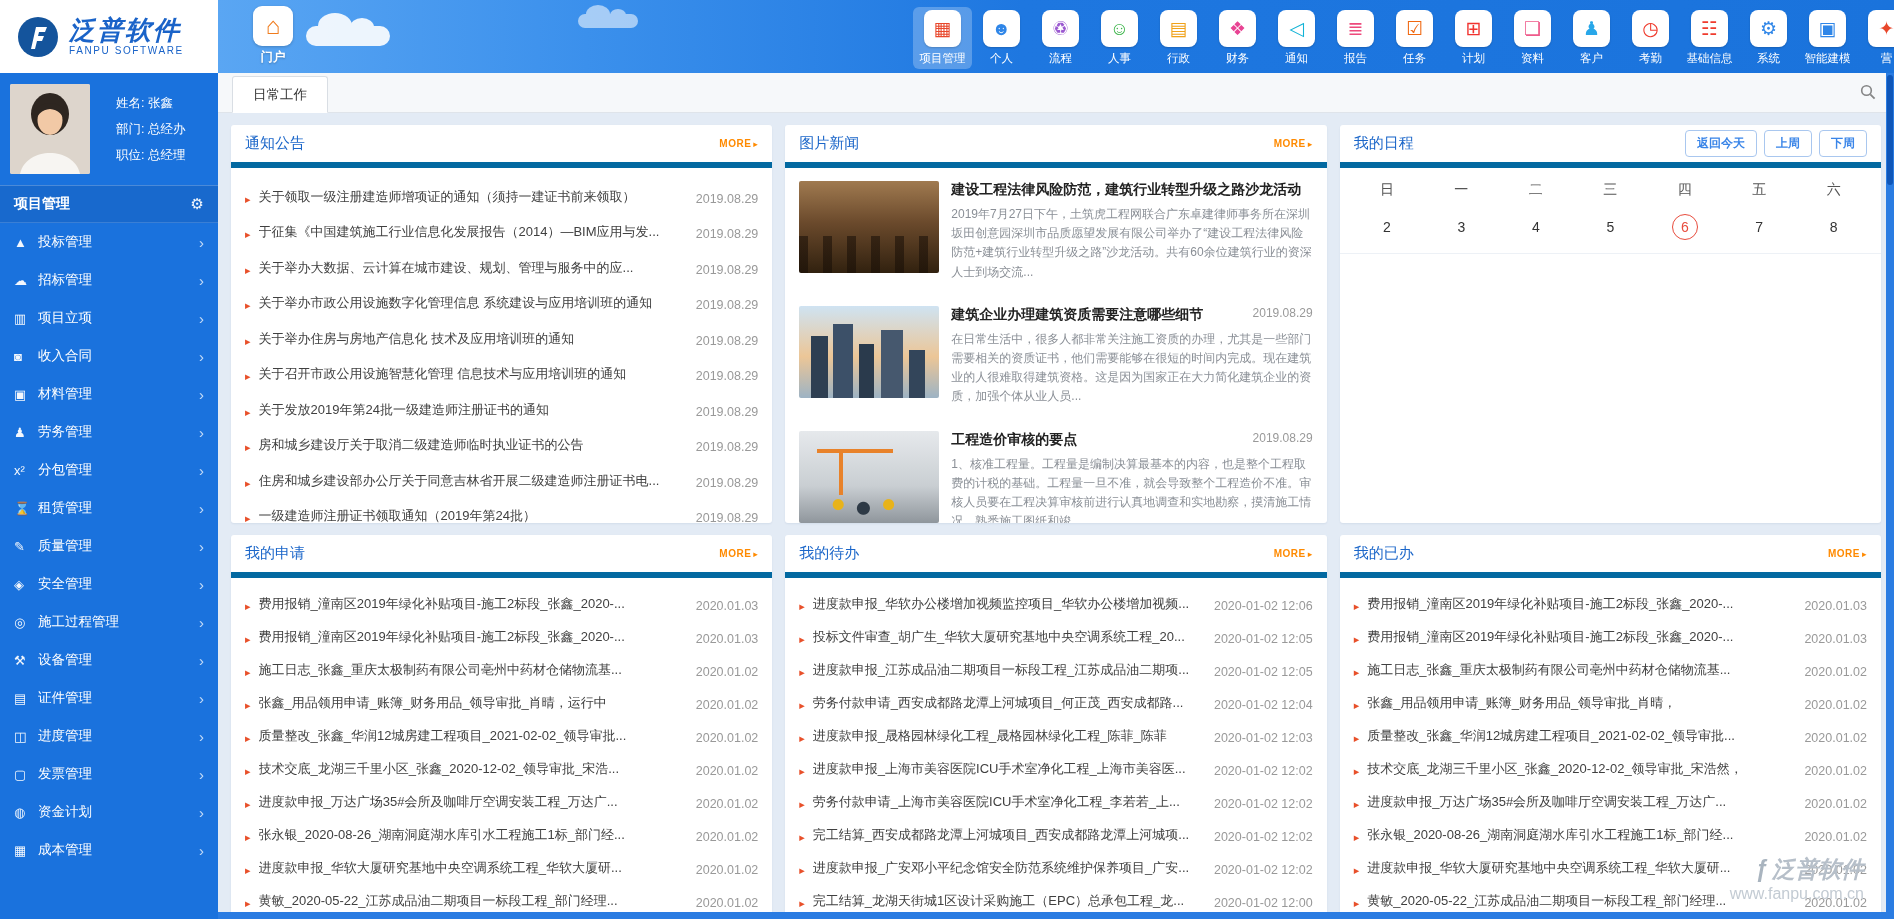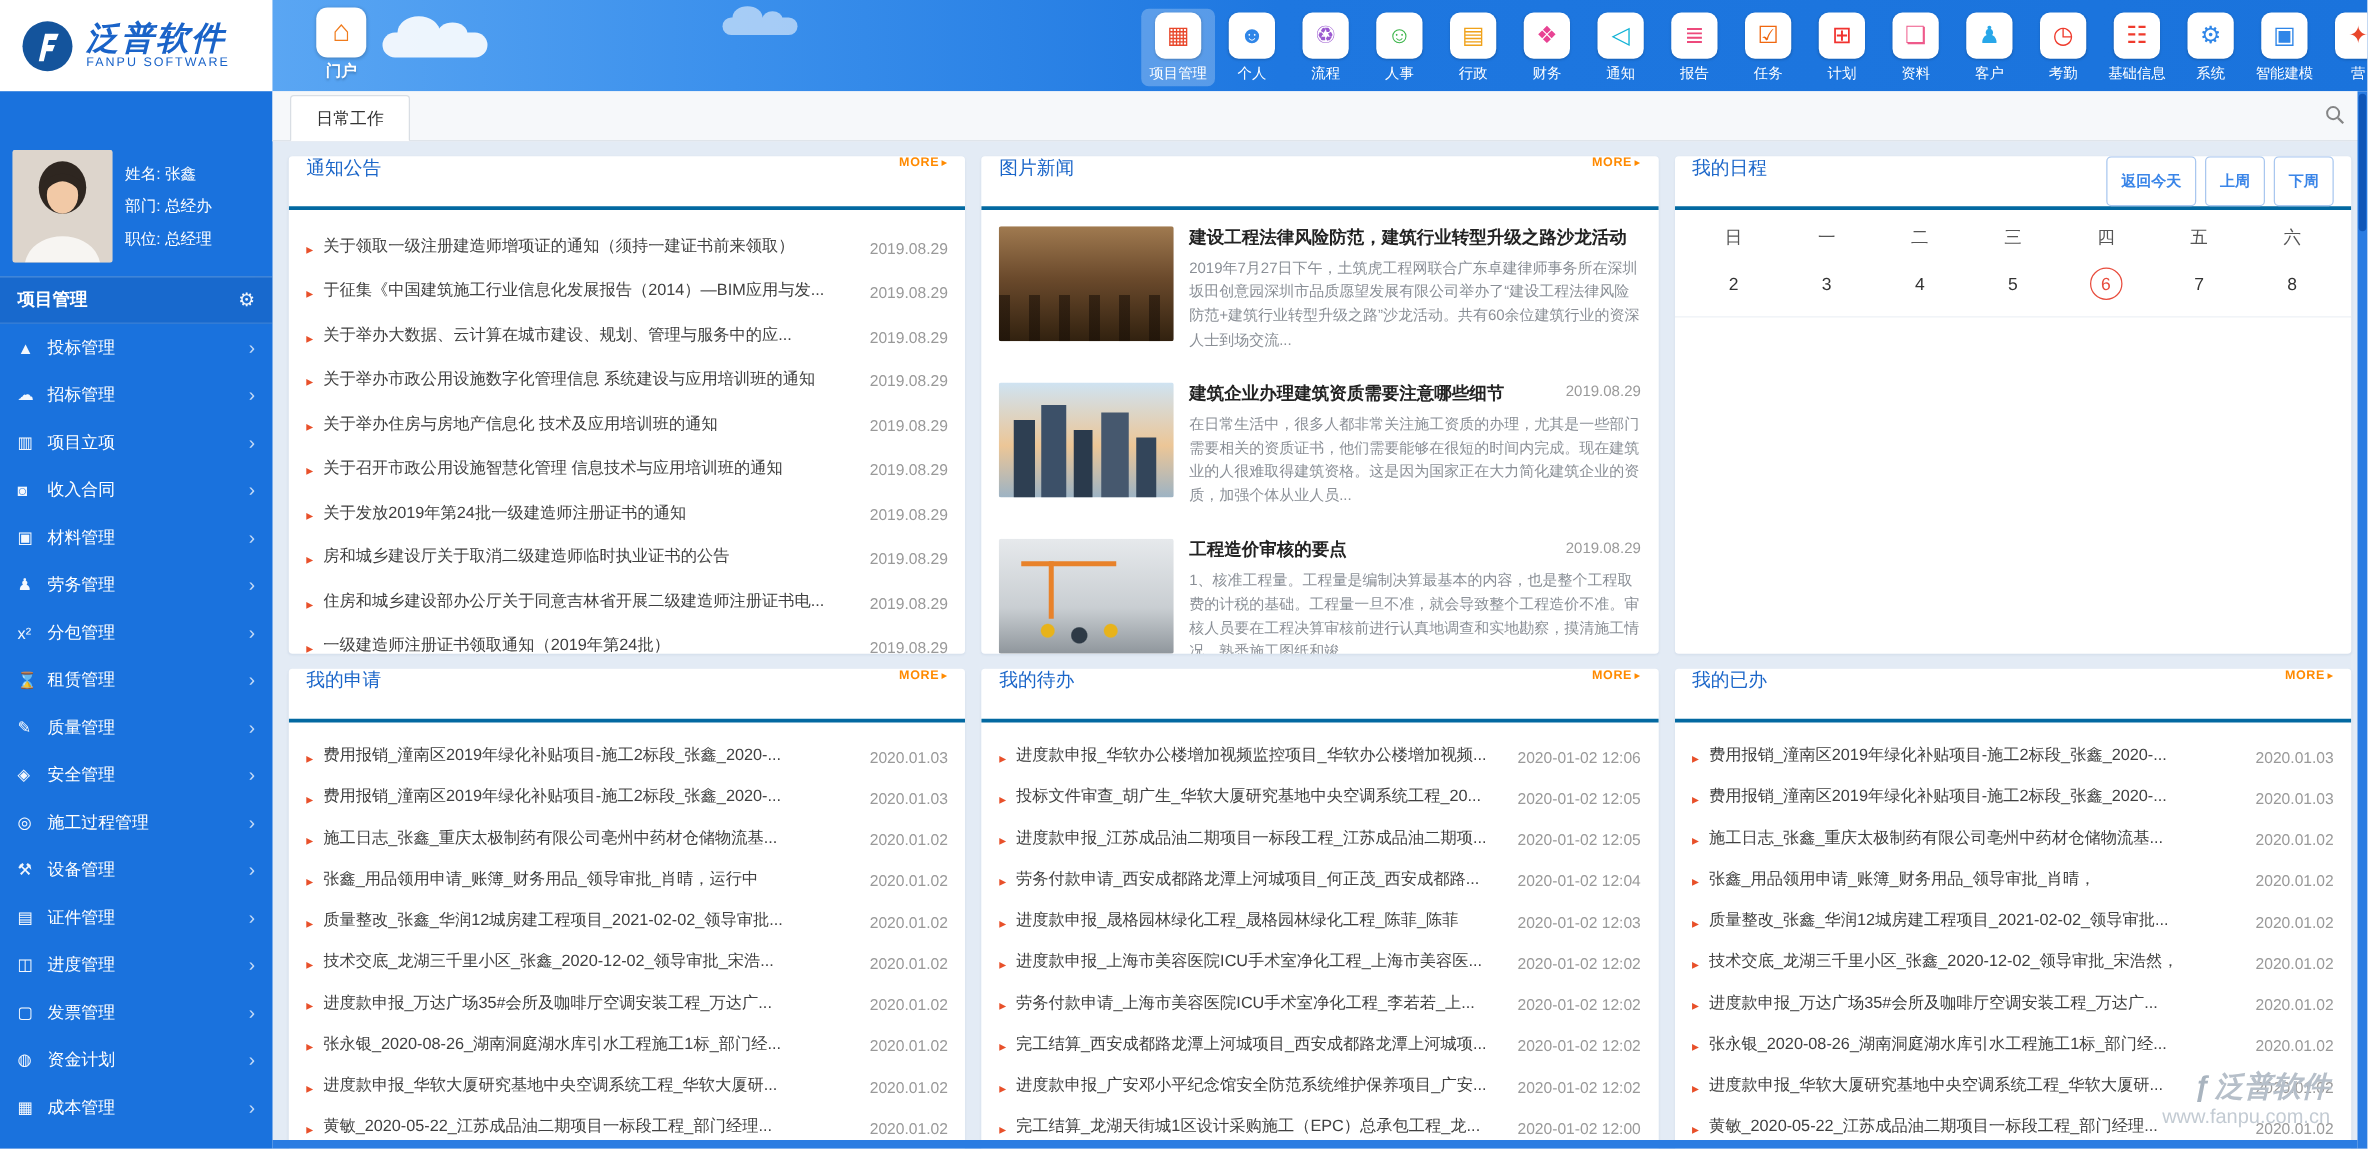--- a/index.html
+++ b/index.html
@@ -36,21 +36,21 @@
   .nav-ico { width:37px; height:37px; background:#fff; border-radius:8px; display:flex; align-items:center; justify-content:center;
       box-shadow:0 1px 2px rgba(0,0,0,.18); }
   .nav-ico i { font-style:normal; font-size:19px; line-height:1; }
   .nav-label { font-size:11.5px; color:#fff; white-space:nowrap; }
 
   
   .main { flex:1; display:flex; min-height:0; }
 
   
   .sidebar { width:218px; background:#1a72dd; color:#fff; flex-shrink:0; overflow:hidden; }
-  .user-card { display:flex; gap:10px; padding:12px 10px; height:112px; align-items:center;margin-top:36px; }
+  .user-card { display:flex; gap:26px; padding:12px 10px; height:112px; align-items:center; }
   .user-photo { width:80px; height:90px; border-radius:2px; overflow:hidden; flex-shrink:0; background:#ded6cc; }
   .user-lines { display:flex; flex-direction:column; gap:9px; font-size:12.5px; }
   .module-header { height:38px; display:flex; align-items:center; justify-content:space-between; padding:0 14px;
       background:rgba(0,0,0,.07); border-top:1px solid rgba(255,255,255,.22); border-bottom:1px solid rgba(255,255,255,.15);
       font-size:14px; font-weight:bold; }
   .module-gear { font-size:15px; cursor:pointer; opacity:.95; }
   .side-item { height:38px; display:flex; align-items:center; padding:0 14px; font-size:13.5px; cursor:pointer; }
   .side-ico { width:24px; font-size:13px; opacity:.95; font-style:normal; }
   .side-label { flex:1; }
   .side-item::after { content:'›'; font-size:15px; opacity:.75; }
@@ -60,22 +60,22 @@
   .tabstrip { height:40px; background:#f6f8fa; border-bottom:1px solid #dfe4ea; display:flex; align-items:flex-end; padding-left:14px; position:relative; flex-shrink:0; }
   .tab { background:#fff; border:1px solid #d9dee4; border-bottom:1px solid #fff; margin-bottom:-1px; padding:9px 20px 8px;
       font-size:13.5px; color:#333; border-radius:3px 3px 0 0; cursor:pointer; }
   .tab-search { position:absolute; right:18px; top:11px; cursor:pointer; opacity:.7; }
 
   .panels { flex:1; display:flex; gap:13px; padding:12px 13px; overflow:hidden; position:relative; }
   .col { flex:1; display:flex; flex-direction:column; gap:12px; min-width:0; }
   .card { background:#fff; border-radius:3px; box-shadow:0 1px 2px rgba(30,60,120,.08); display:flex; flex-direction:column; overflow:hidden; }
   .card.top { height:398px; flex-shrink:0; }
   .card.bottom { height:560px; flex-shrink:0; }
-  .card-head { display:flex; justify-content:space-between; height:43px; padding:0 14px;
-      border-bottom:3px solid #0369a1; flex-shrink:0; }
+  .card-head { display:flex; align-items:center; justify-content:space-between; height:43px; padding:0 14px;
+      border-bottom:6px solid #0369a1; flex-shrink:0; }
   .card-title { color:#1b66c9; font-size:15px; }
   .more-btn { color:#ff8a00; font-size:10px; font-weight:bold; letter-spacing:.5px; cursor:pointer; }
   .more-btn::after { content:'▸'; margin-left:2px; font-size:9px; }
 
   .list { padding-top:2px; }
   .row { display:flex; align-items:flex-end; padding:0 14px; font-size:13px; color:#404040; cursor:pointer; }
   .row::before { content:'▸'; color:#e8502a; margin-right:8px; font-size:11px; flex-shrink:0; }
   .row-text { flex:1; overflow:hidden; text-overflow:ellipsis; white-space:nowrap; }
   .row-date { color:#999; font-size:12.5px; margin-left:12px; white-space:nowrap; }
   .list-tall .row { height:35.5px; }

